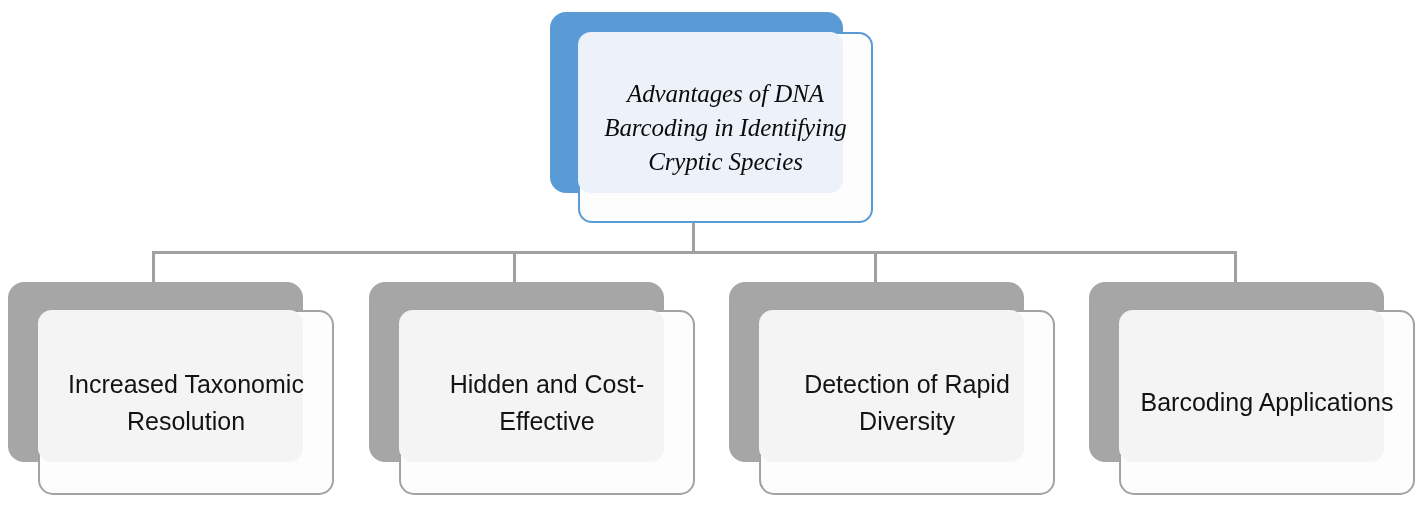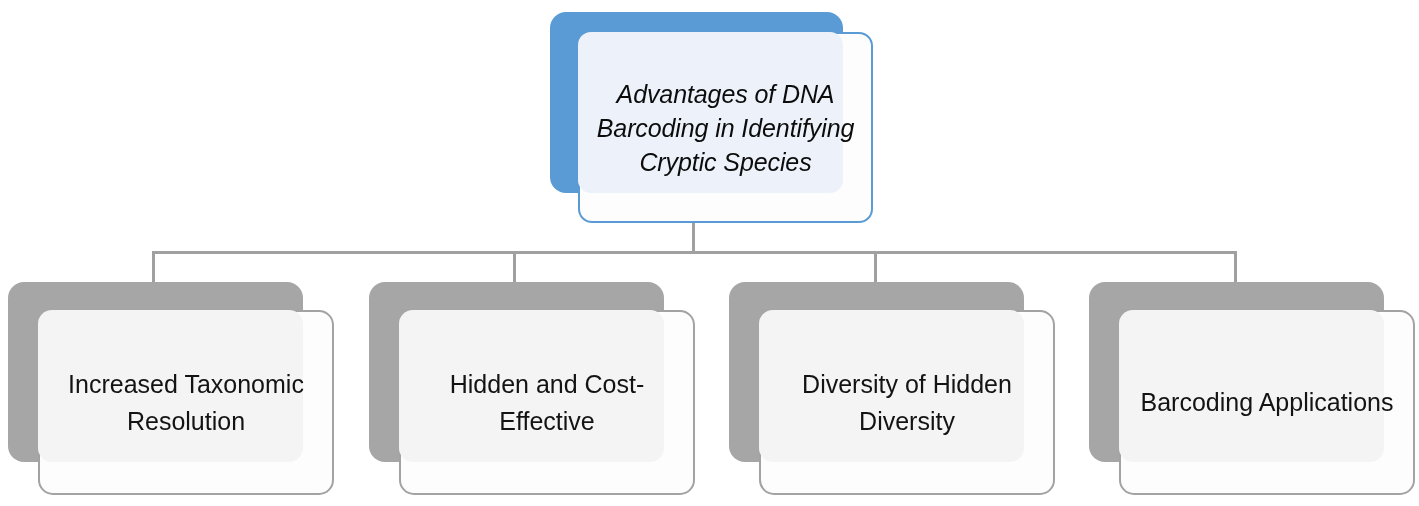--- a/index.html
+++ b/index.html
@@ -67,20 +67,21 @@
     align-items: center;
     justify-content: center;
     text-align: center;
     font-style: italic;
     font-size: 25px;
     line-height: 34px;
     color: #0c0c0c;
     letter-spacing: -0.1px;
     padding: 0 16px;
     box-sizing: border-box;
+    font-family: Liberation Serif, serif;
   }
 
   
   .child-node { position: absolute; top: 282px; }
   .child-backing {
     position: absolute;
     left: 0px;
     top: 0px;
     width: 295px;
     height: 180px;
@@ -154,21 +155,21 @@
     <div class="child-backing"></div>
     <div class="child-card"></div>
     <div class="child-inner"></div>
     <div class="child-text">Hidden and Cost-Effective</div>
   </div>
 
   <div class="child-node" style="left:729px;">
     <div class="child-backing"></div>
     <div class="child-card"></div>
     <div class="child-inner"></div>
-    <div class="child-text">Diversity of Hidden Diversity</div>
+    <div class="child-text">Detection of Rapid Diversity</div>
   </div>
 
   <div class="child-node" style="left:1089px;">
     <div class="child-backing"></div>
     <div class="child-card"></div>
     <div class="child-inner"></div>
     <div class="child-text">Barcoding Applications</div>
   </div>
 
 </div>

